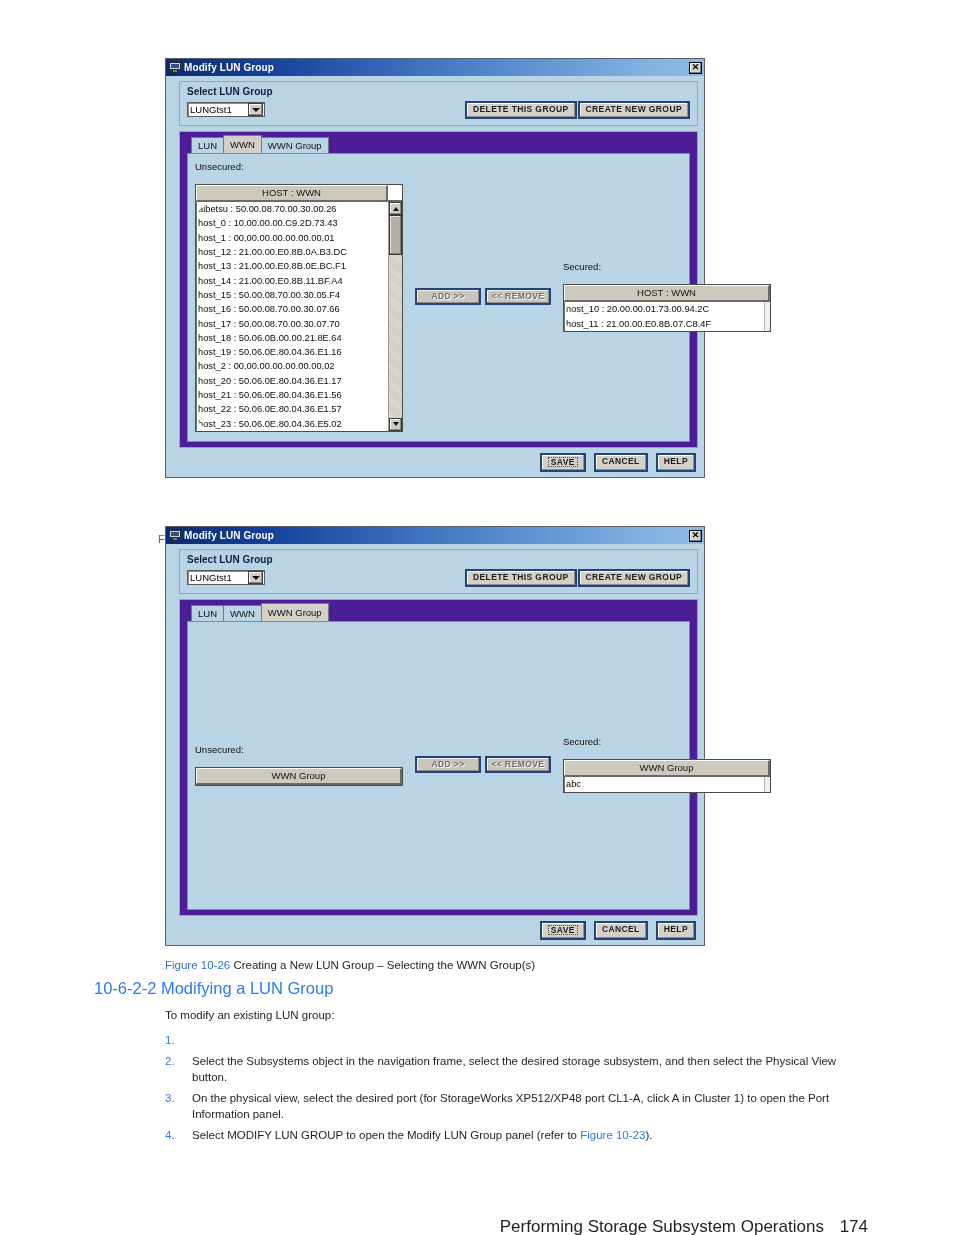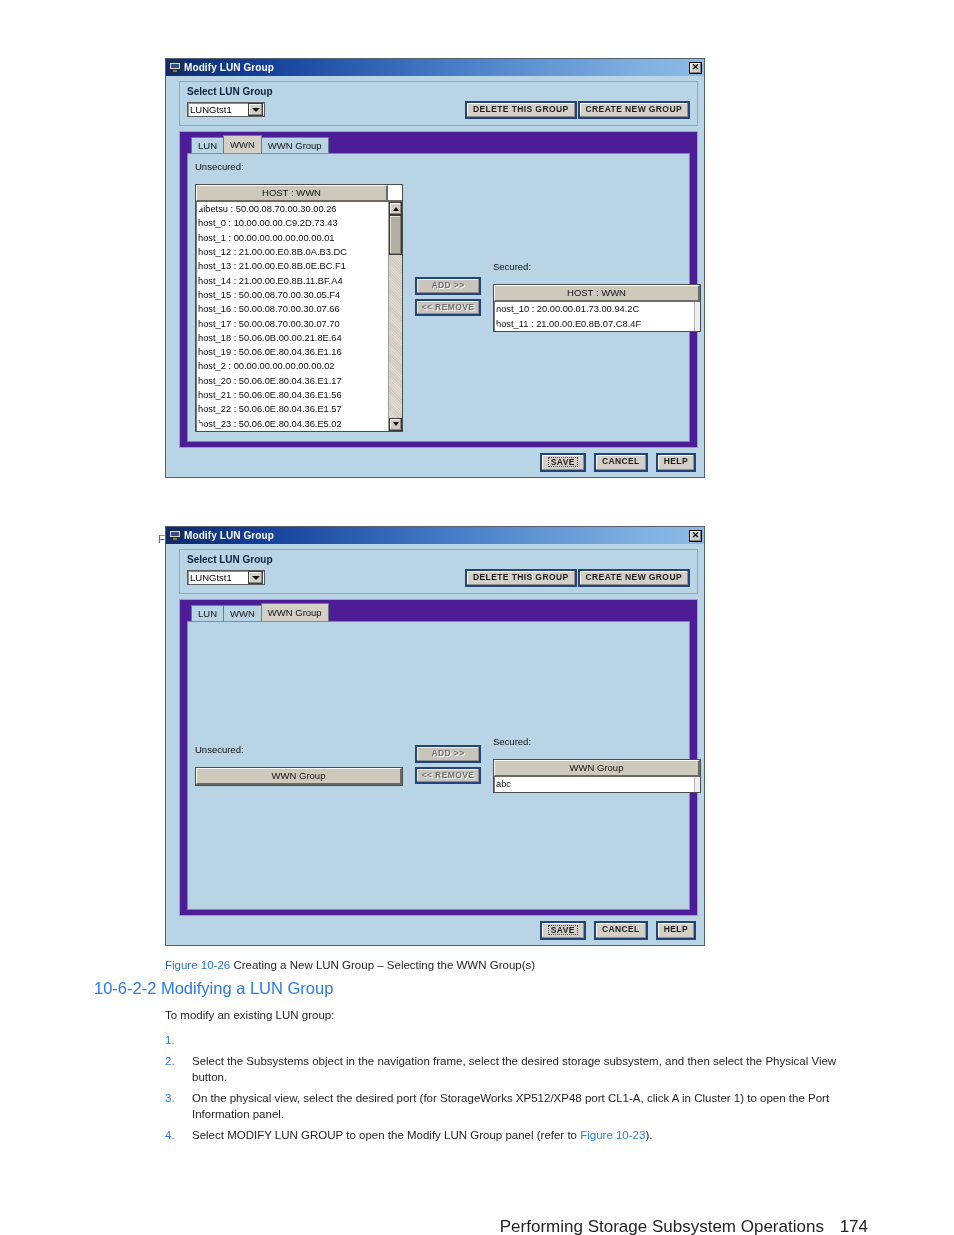--- a/index.html
+++ b/index.html
@@ -330,21 +330,21 @@
     flex: none;
     background: #efefef;
     border-left: 1px solid #b6b6b6;
     box-sizing: border-box;
   }
 
   
   .center-col {
     flex: 1;
     display: flex;
-    flex-direction: column;
+    flex-direction: row;
     align-items: center;
     justify-content: center;
     gap: 4px;
   }
   .mid-btn {
     width: 66px;
     background: #c9c5bd;
     border: 2px solid #23447a;
     box-shadow: inset -1px -1px 0 #8e8e8e, inset 1px 1px 0 #efefef;
     font-size: 8.5px;

